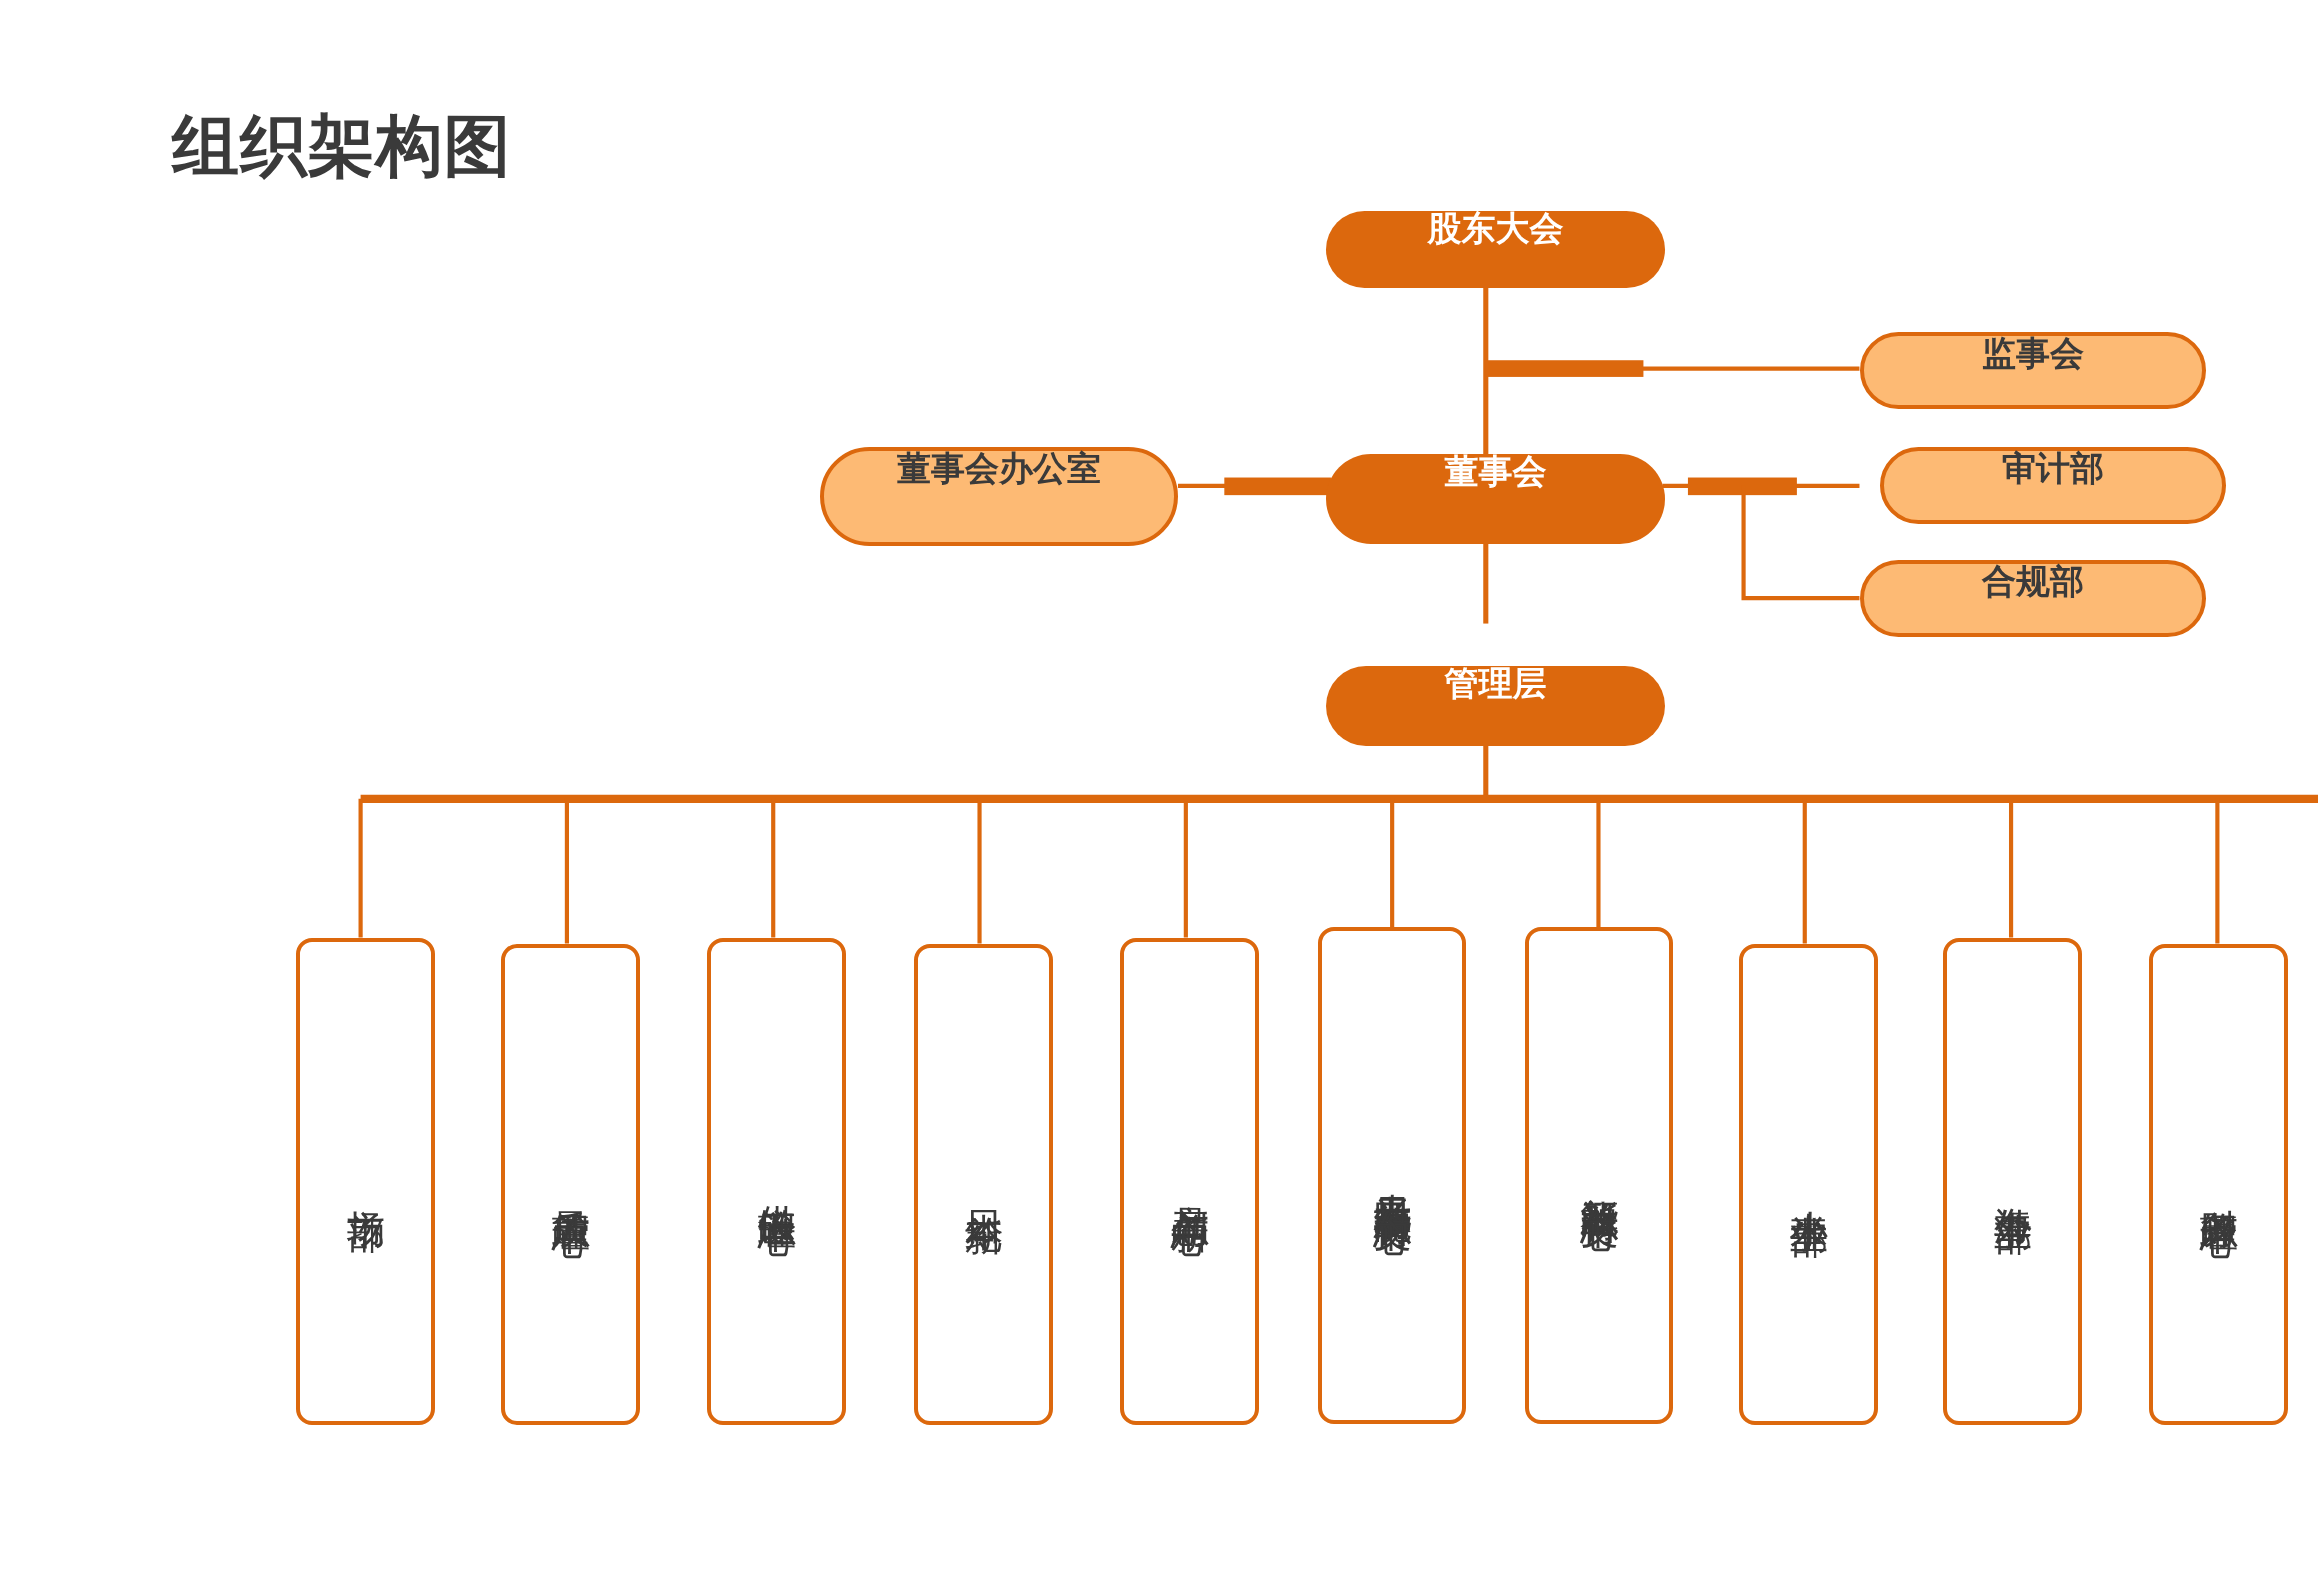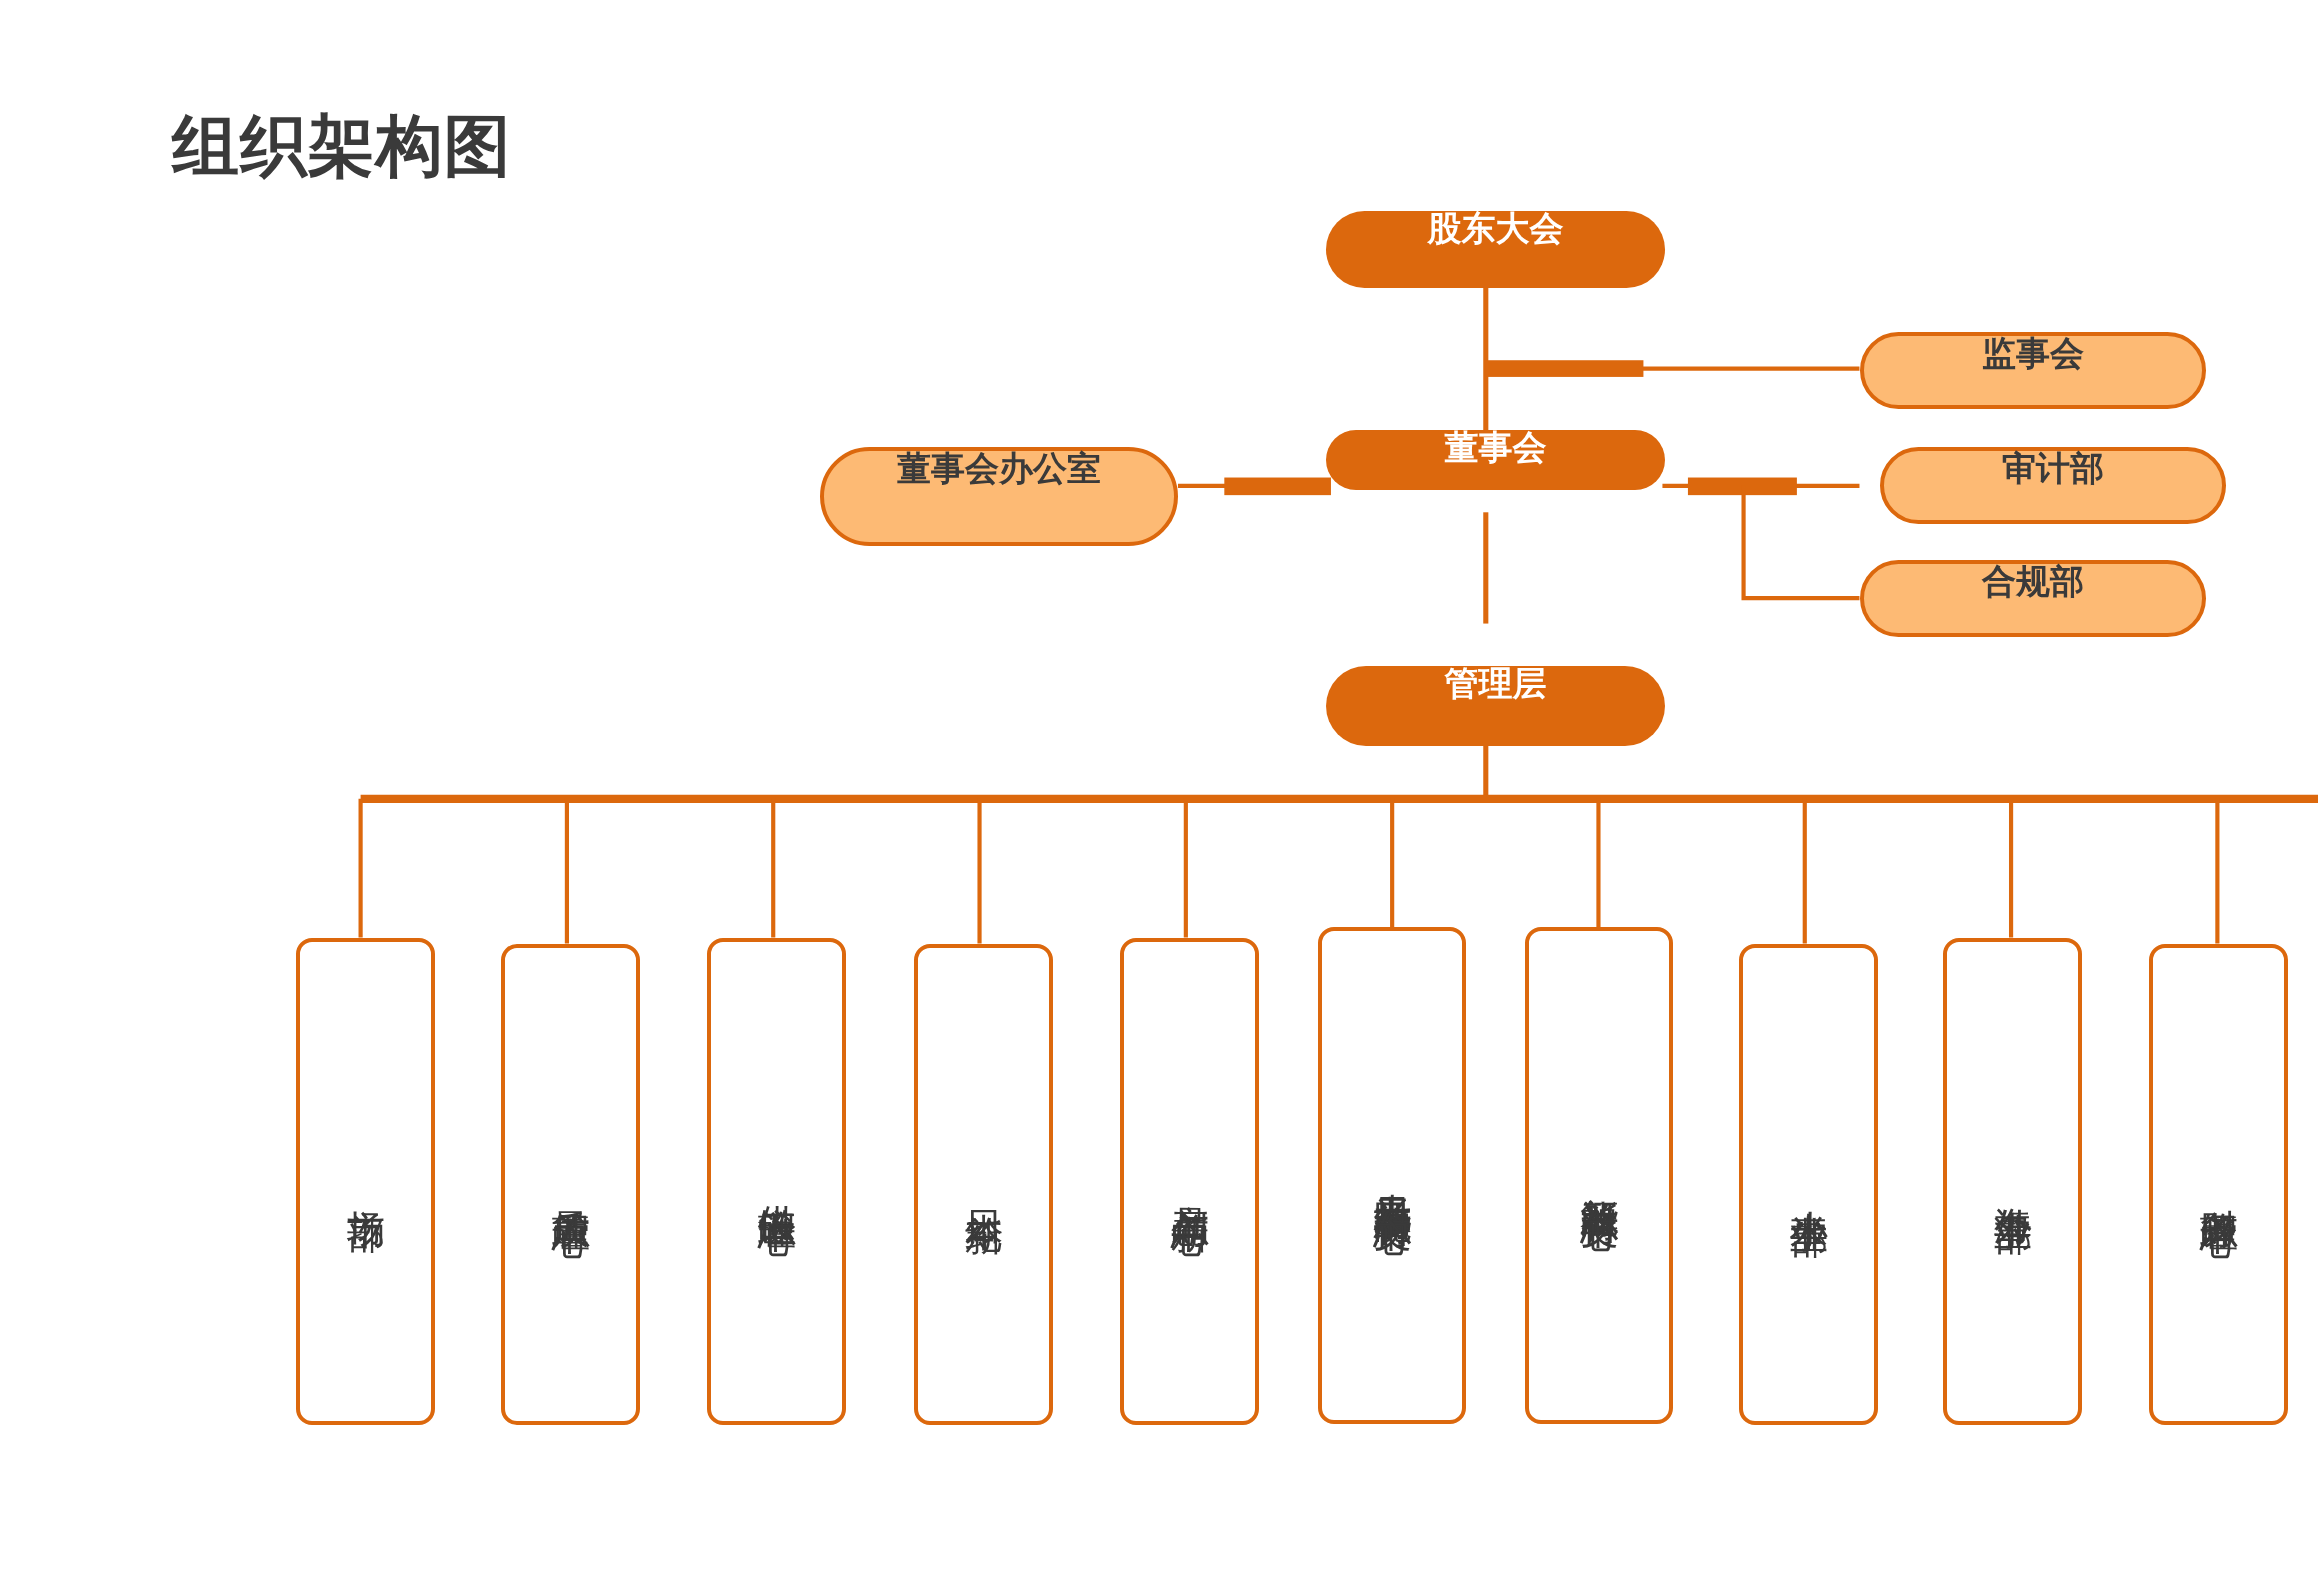--- a/index.html
+++ b/index.html
@@ -103,21 +103,21 @@
       <line x1="4782" y1="1723" x2="4782" y2="2035" stroke-width="9"></line>
       <line x1="5227" y1="1723" x2="5227" y2="2022" stroke-width="9"></line>
       <line x1="5672" y1="1723" x2="5672" y2="2035" stroke-width="9"></line>
     </g>
   </svg>
 
   <div class="pill filled" style="left:1326px;top:211px;width:339px;height:77px;">
     <span>股东大会</span>
   </div>
 
-  <div class="pill filled" style="left:1326px;top:430px;width:339px;height:60px;">
+  <div class="pill filled" style="left:1326px;top:454px;width:339px;height:90px;">
     <span>董事会</span>
   </div>
 
   <div class="pill filled" style="left:1326px;top:634px;width:339px;height:80px;margin-top:32px;">
     <span>管理层</span>
   </div>
 
   <div class="pill outline" style="left:820px;top:447px;width:358px;height:99px;">
     <span>董事会办公室</span>
   </div>

